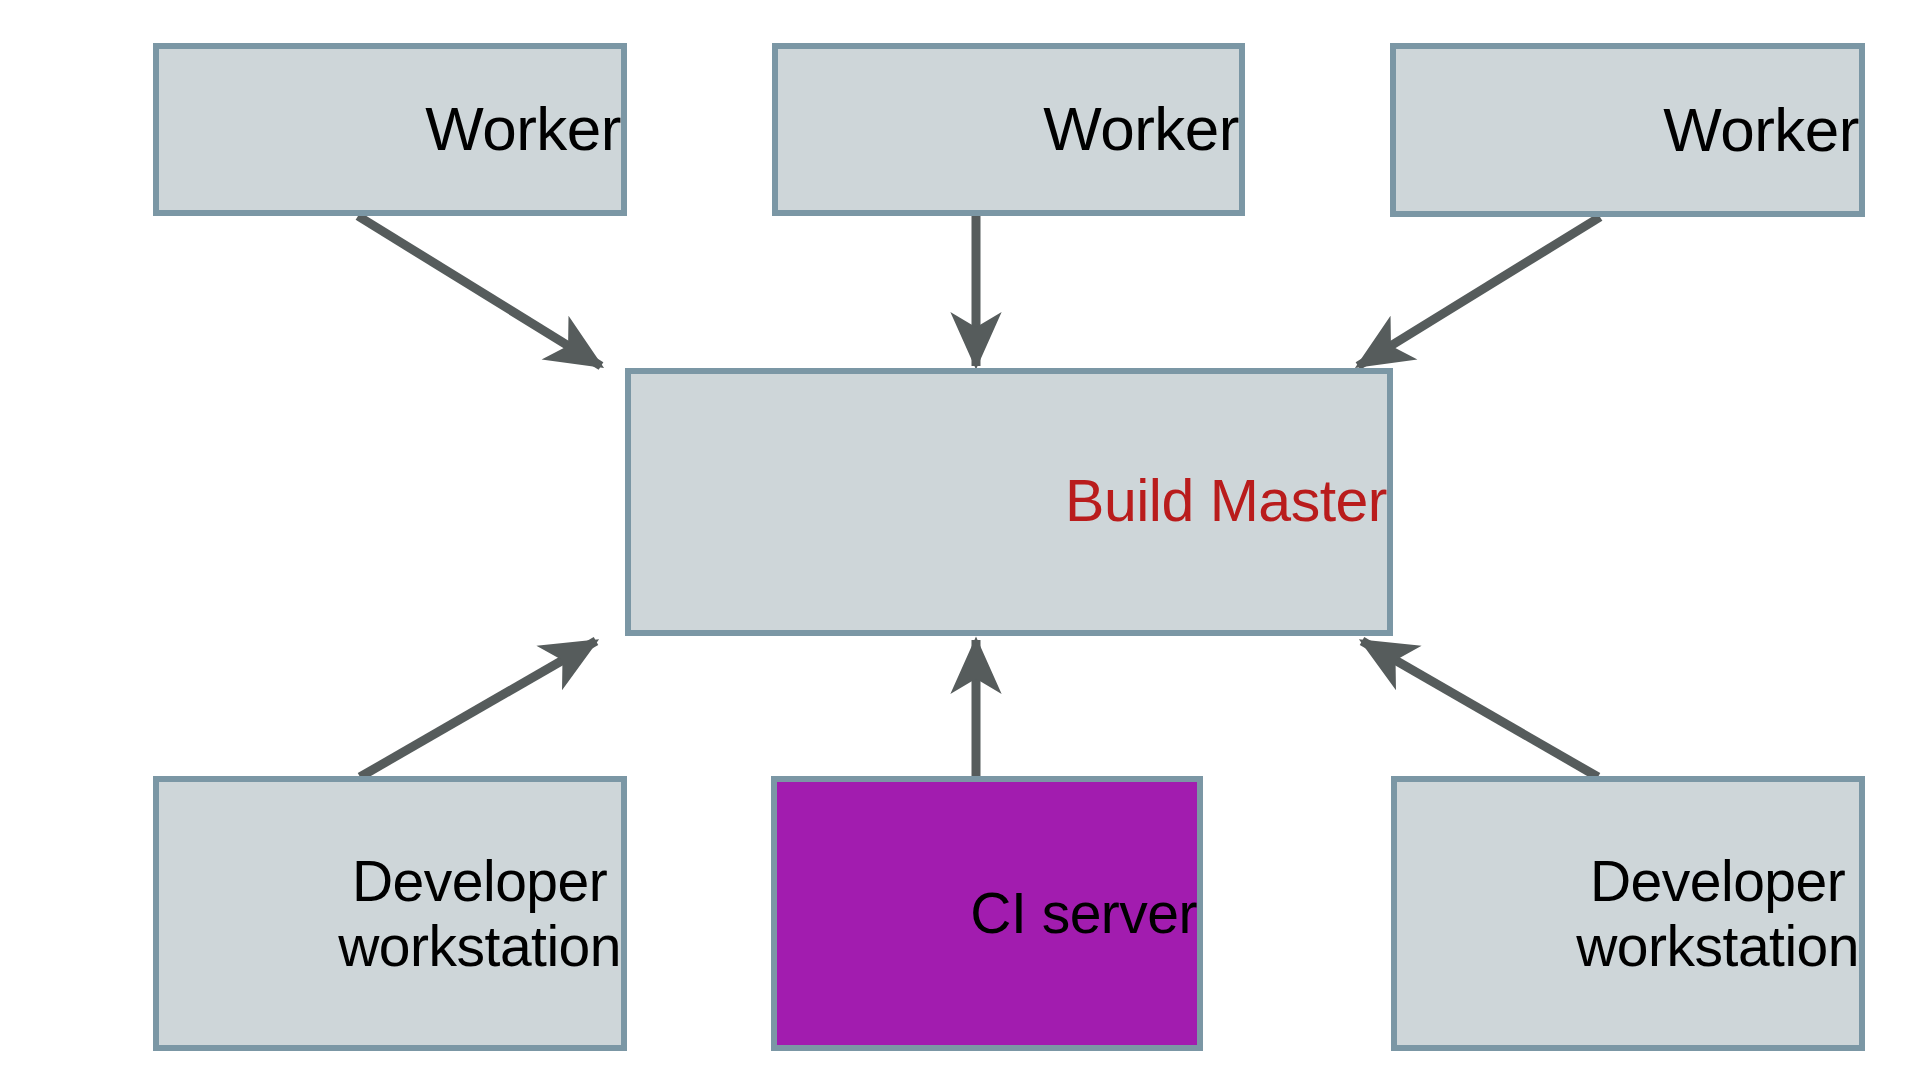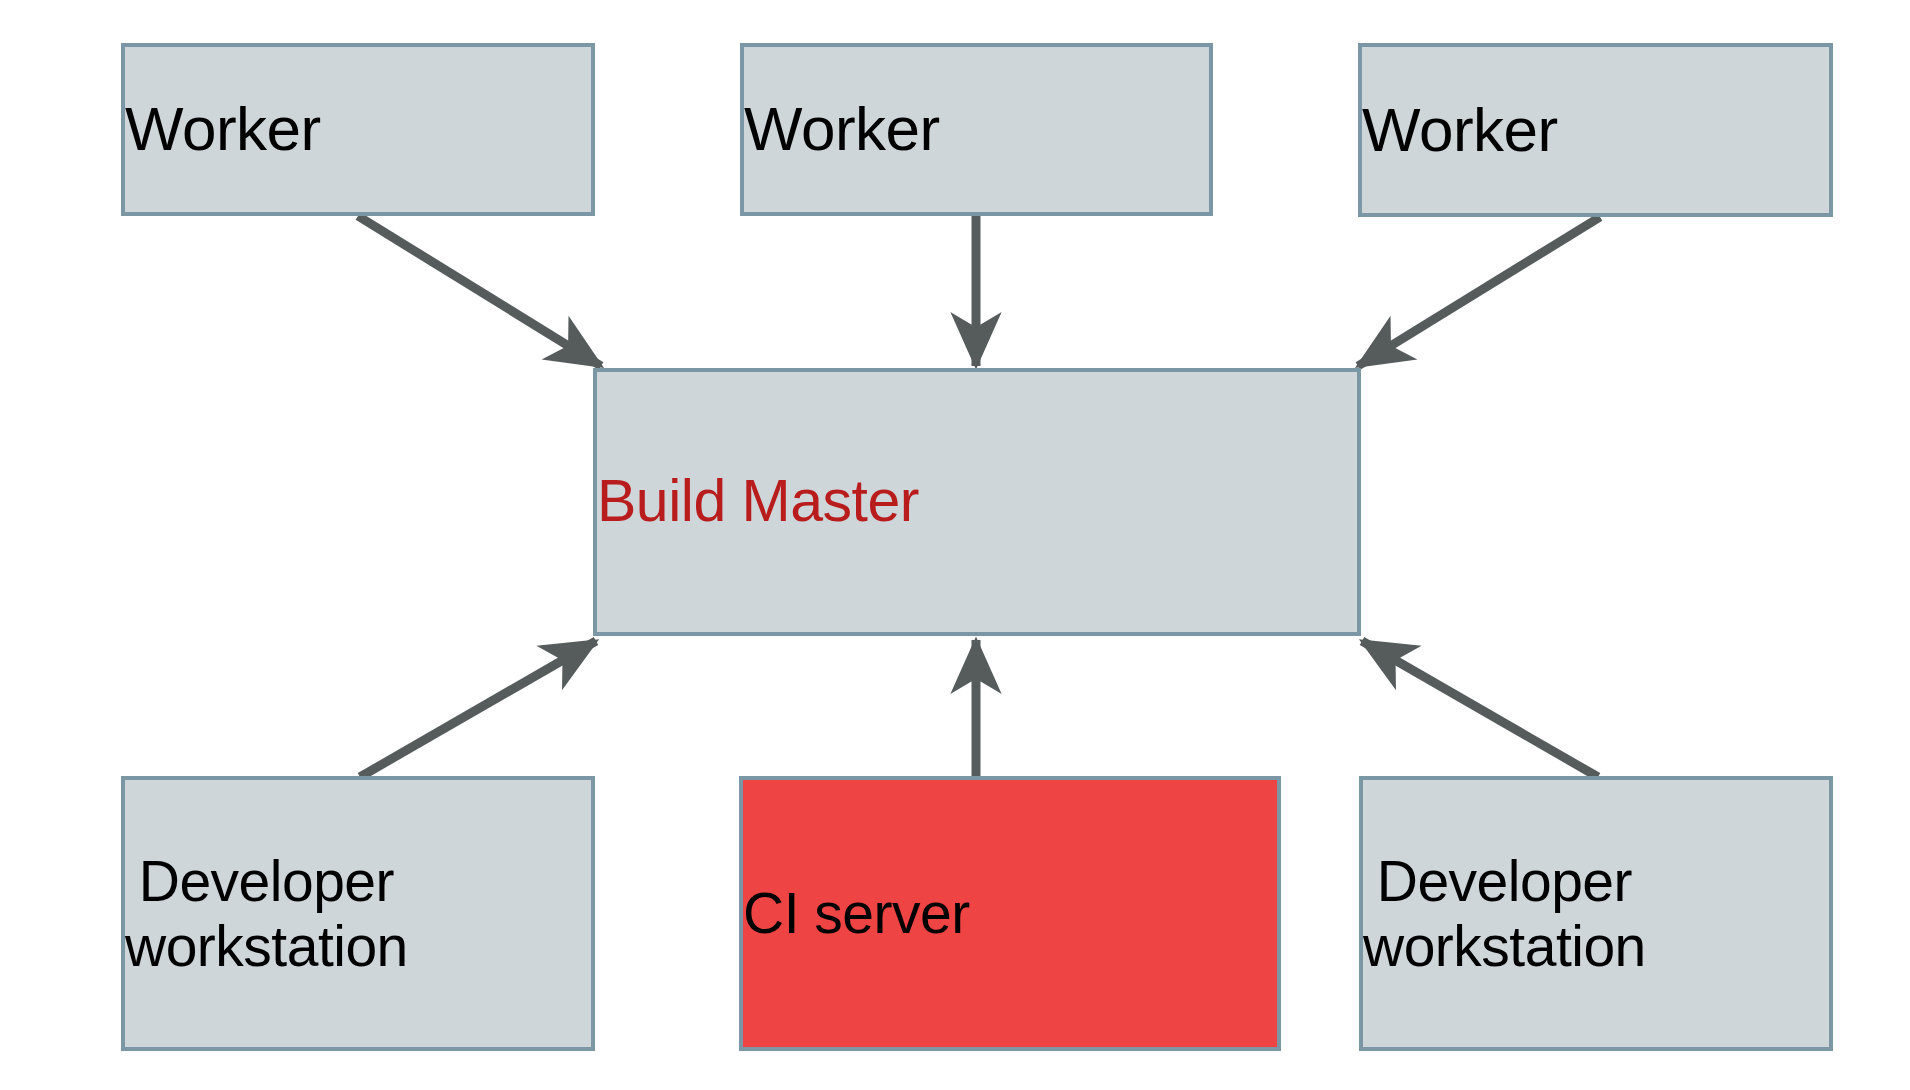--- a/index.html
+++ b/index.html
@@ -19,25 +19,26 @@
     position: absolute;
     left: 0;
     top: 0;
     width: 1910px;
     height: 1090px;
   }
   .node-box {
     position: absolute;
     box-sizing: border-box;
     background: #ced6d9;
-    border: 4px solid #701a75;
+    border: 6px solid #701a75;
     display: flex;
     align-items: center;
-    justify-content: flex-start;
+    justify-content: flex-end;
     text-align: center;
+    margin-left: 32px;
   }
   .node-label {
     color: #000000;
     font-family: "Liberation Sans", sans-serif;
     font-weight: 400;
     line-height: 1.14;
     letter-spacing: -0.5px;
     white-space: pre-line;
   }
   .size-lg { font-size: 62px; }
@@ -75,21 +76,21 @@
       <div class="node-box" style="left: 1358px; top: 43px; width: 475px; height: 174px; background: rgb(206, 214, 217); border-color: rgb(123, 151, 165);">
         <span class="node-label size-lg" style="color: rgb(0, 0, 0);">Worker</span>
       </div>
       <div class="node-box" style="left: 593px; top: 368px; width: 768px; height: 268px; background: rgb(206, 214, 217); border-color: rgb(123, 151, 165);">
         <span class="node-label size-md" style="color: #b91c1c;">Build Master</span>
       </div>
       <div class="node-box" style="left: 121px; top: 776px; width: 474px; height: 275px; background: rgb(206, 214, 217); border-color: rgb(123, 151, 165);">
         <span class="node-label size-sm" style="color: rgb(0, 0, 0);">Developer
 workstation</span>
       </div>
-      <div class="node-box" style="left: 739px; top: 776px; width: 542px; height: 275px; background: #ef4444; border-color: rgb(123, 151, 165);">
+      <div class="node-box" style="left: 739px; top: 776px; width: 432px; height: 275px; background: #a21caf; border-color: rgb(123, 151, 165);">
         <span class="node-label size-sm" style="color: rgb(0, 0, 0);">CI server</span>
       </div>
       <div class="node-box" style="left: 1359px; top: 776px; width: 474px; height: 275px; background: rgb(206, 214, 217); border-color: rgb(123, 151, 165);">
         <span class="node-label size-sm" style="color: rgb(0, 0, 0);">Developer
 workstation</span>
       </div>
     </div>
 
 </div>
 

